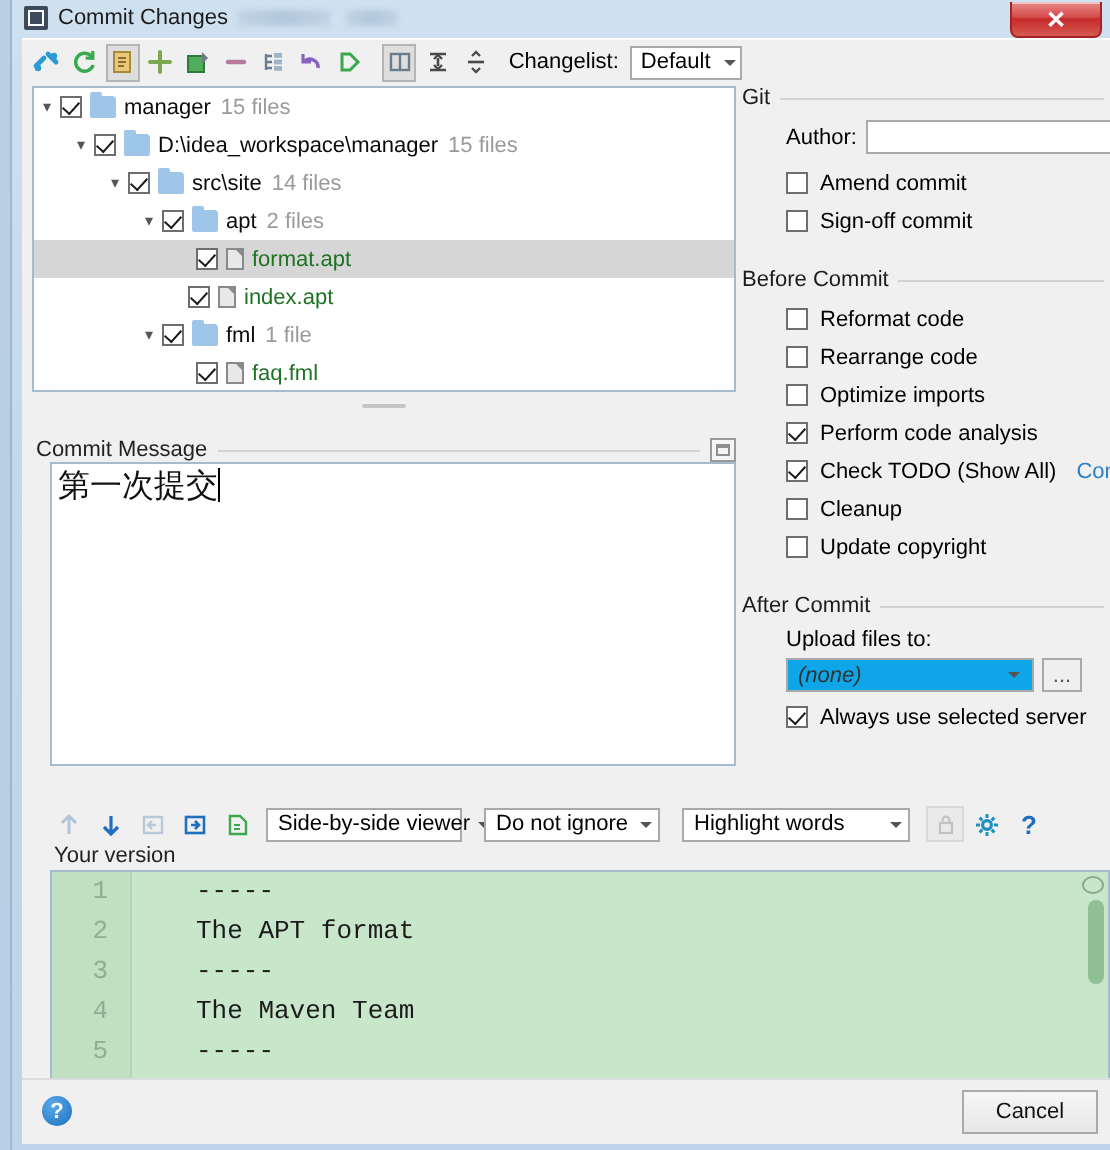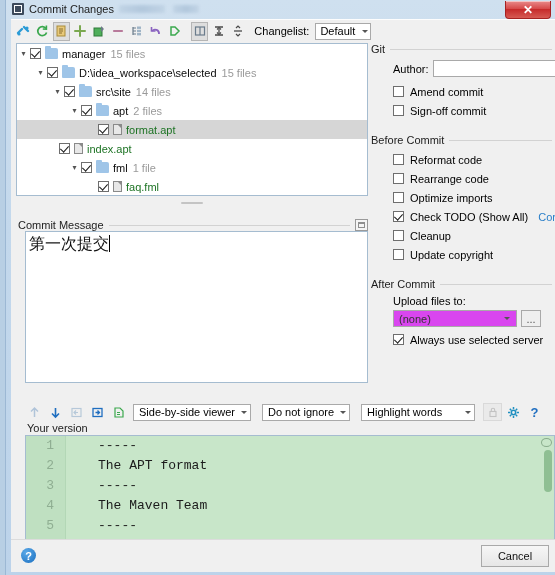--- a/index.html
+++ b/index.html
@@ -471,28 +471,29 @@
     color: #2a7fc9;
     text-decoration: none;
     margin-left: 4px;
     cursor: pointer;
   }
   .sec-gap { height: 13px; }
   .uplabel { margin: 4px 0 3px 22px; font-size: 11px; }
   .uprow { display: flex; align-items: center; gap: 4px; margin: 0 0 4px 22px; }
   .upcombo {
     width: 124px; height: 17px;
-    background: #d946ef;
+    background: #0ea5e9;
     border: 1px solid #a9a9a9;
     display: flex;
     align-items: center;
     padding: 0 6px 0 5px;
     box-sizing: border-box;
     font-size: 11px;
     cursor: pointer;
+    font-style: italic;
   }
   .upcombo span:first-child { flex: 1; color: #333; }
   .dots-btn {
     width: 20px; height: 17px;
     background: #efefef;
     border: 1px solid #a9a9a9;
     font-size: 11px;
     display: flex;
     align-items: center;
     justify-content: center;
@@ -657,21 +658,21 @@
         <span class="twisty">▾</span>
         <span class="cbox on"></span>
         <span class="folder-ico"></span>
         <span class="node-name">manager</span>
         <span class="node-count">15 files</span>
       </div>
       <div class="tree-row" style="padding-left:17px">
         <span class="twisty">▾</span>
         <span class="cbox on"></span>
         <span class="folder-ico"></span>
-        <span class="node-name">D:\idea_workspace\selected</span>
+        <span class="node-name">D:\idea_workspace\manager</span>
         <span class="node-count">15 files</span>
       </div>
       <div class="tree-row" style="padding-left:34px">
         <span class="twisty">▾</span>
         <span class="cbox on"></span>
         <span class="folder-ico"></span>
         <span class="node-name">src\site</span>
         <span class="node-count">14 files</span>
       </div>
       <div class="tree-row" style="padding-left:51px">
@@ -679,21 +680,21 @@
         <span class="cbox on"></span>
         <span class="folder-ico"></span>
         <span class="node-name">apt</span>
         <span class="node-count">2 files</span>
       </div>
       <div class="tree-row sel" style="padding-left:81px">
         <span class="cbox on"></span>
         <span class="file-ico"></span>
         <span class="node-name green">format.apt</span>
       </div>
-      <div class="tree-row" style="padding-left:42px">
+      <div class="tree-row" style="padding-left:77px">
         <span class="cbox on"></span>
         <span class="file-ico"></span>
         <span class="node-name green">index.apt</span>
       </div>
       <div class="tree-row" style="padding-left:51px">
         <span class="twisty">▾</span>
         <span class="cbox on"></span>
         <span class="folder-ico"></span>
         <span class="node-name">fml</span>
         <span class="node-count">1 file</span>
@@ -750,20 +751,24 @@
       <div class="ckrow">
         <span class="cbox"></span>
         <span>Rearrange code</span>
       </div>
       <div class="ckrow">
         <span class="cbox"></span>
         <span>Optimize imports</span>
       </div>
       <div class="ckrow">
         <span class="cbox on"></span>
+        <span>Perform code analysis</span>
+      </div>
+      <div class="ckrow">
+        <span class="cbox on"></span>
         <span>Check TODO (Show All)</span>
         <a class="cfg-link">Configure</a>
       </div>
       <div class="ckrow">
         <span class="cbox"></span>
         <span>Cleanup</span>
       </div>
       <div class="ckrow">
         <span class="cbox"></span>
         <span>Update copyright</span>
@@ -811,21 +816,21 @@
             <rect x="2" y="2.5" width="9" height="8" fill="none" stroke="#1f6ec0" stroke-width="1.3"></rect>
             <path d="M4.5 6.5H8.5M6.5 4.5l2 2-2 2" fill="none" stroke="#1f6ec0" stroke-width="1.3"></path>
           </svg>
       </div>
       <div class="dt-btn">
         <svg width="13" height="13" viewBox="0 0 13 13">
             <path d="M3 2h5l3 3v6H3z" fill="none" stroke="#3aa84d" stroke-width="1.2"></path>
             <path d="M5 6.5h3M5 8.5h3" stroke="#3aa84d" stroke-width="1"></path>
           </svg>
       </div>
-      <div class="dcombo" style="width:118px">
+      <div class="dcombo" style="width:98px">
         <span style="flex:1">Side-by-side viewer</span>
         <span class="caret"></span>
       </div>
       <div class="dcombo" style="width:88px;margin-left:9px">
         <span style="flex:1">Do not ignore</span>
         <span class="caret"></span>
       </div>
       <div class="dcombo" style="width:114px;margin-left:9px">
         <span style="flex:1">Highlight words</span>
         <span class="caret"></span>

